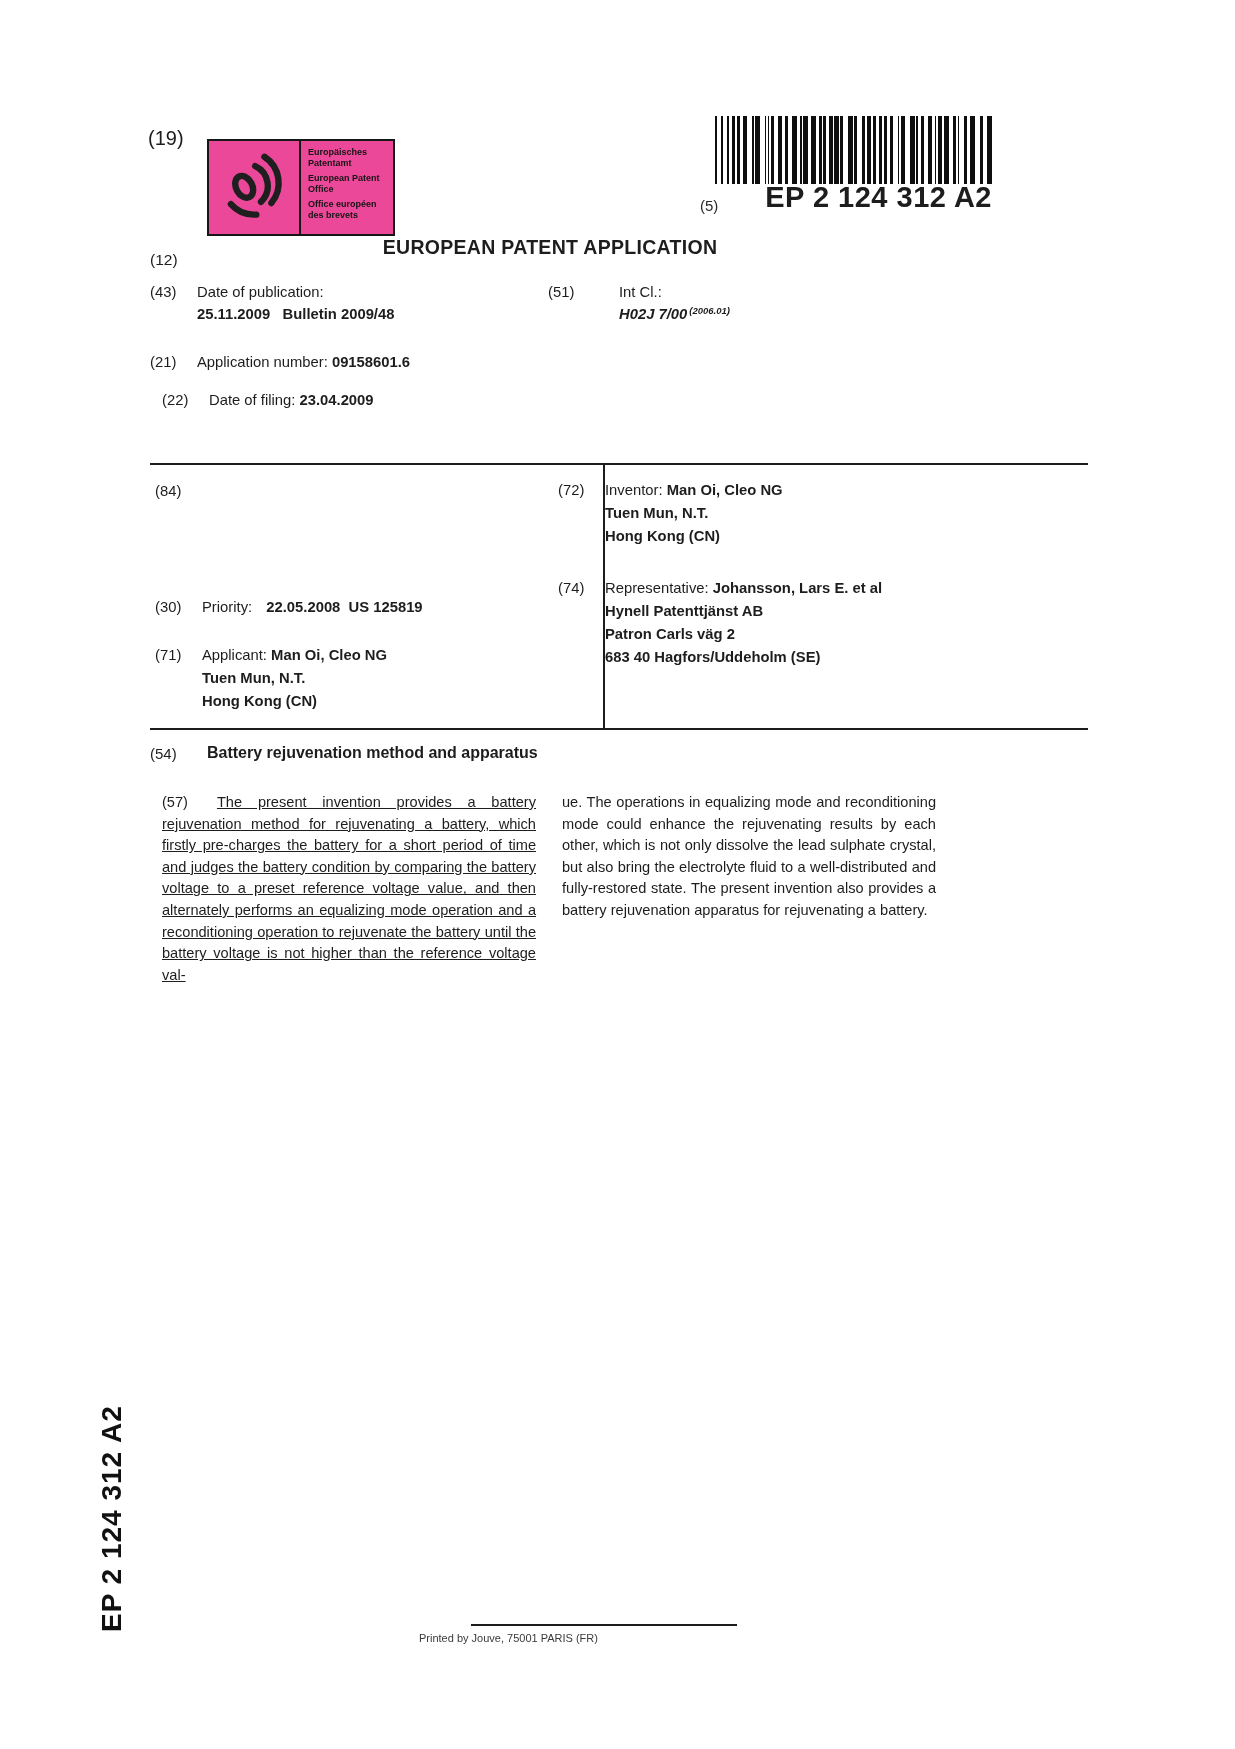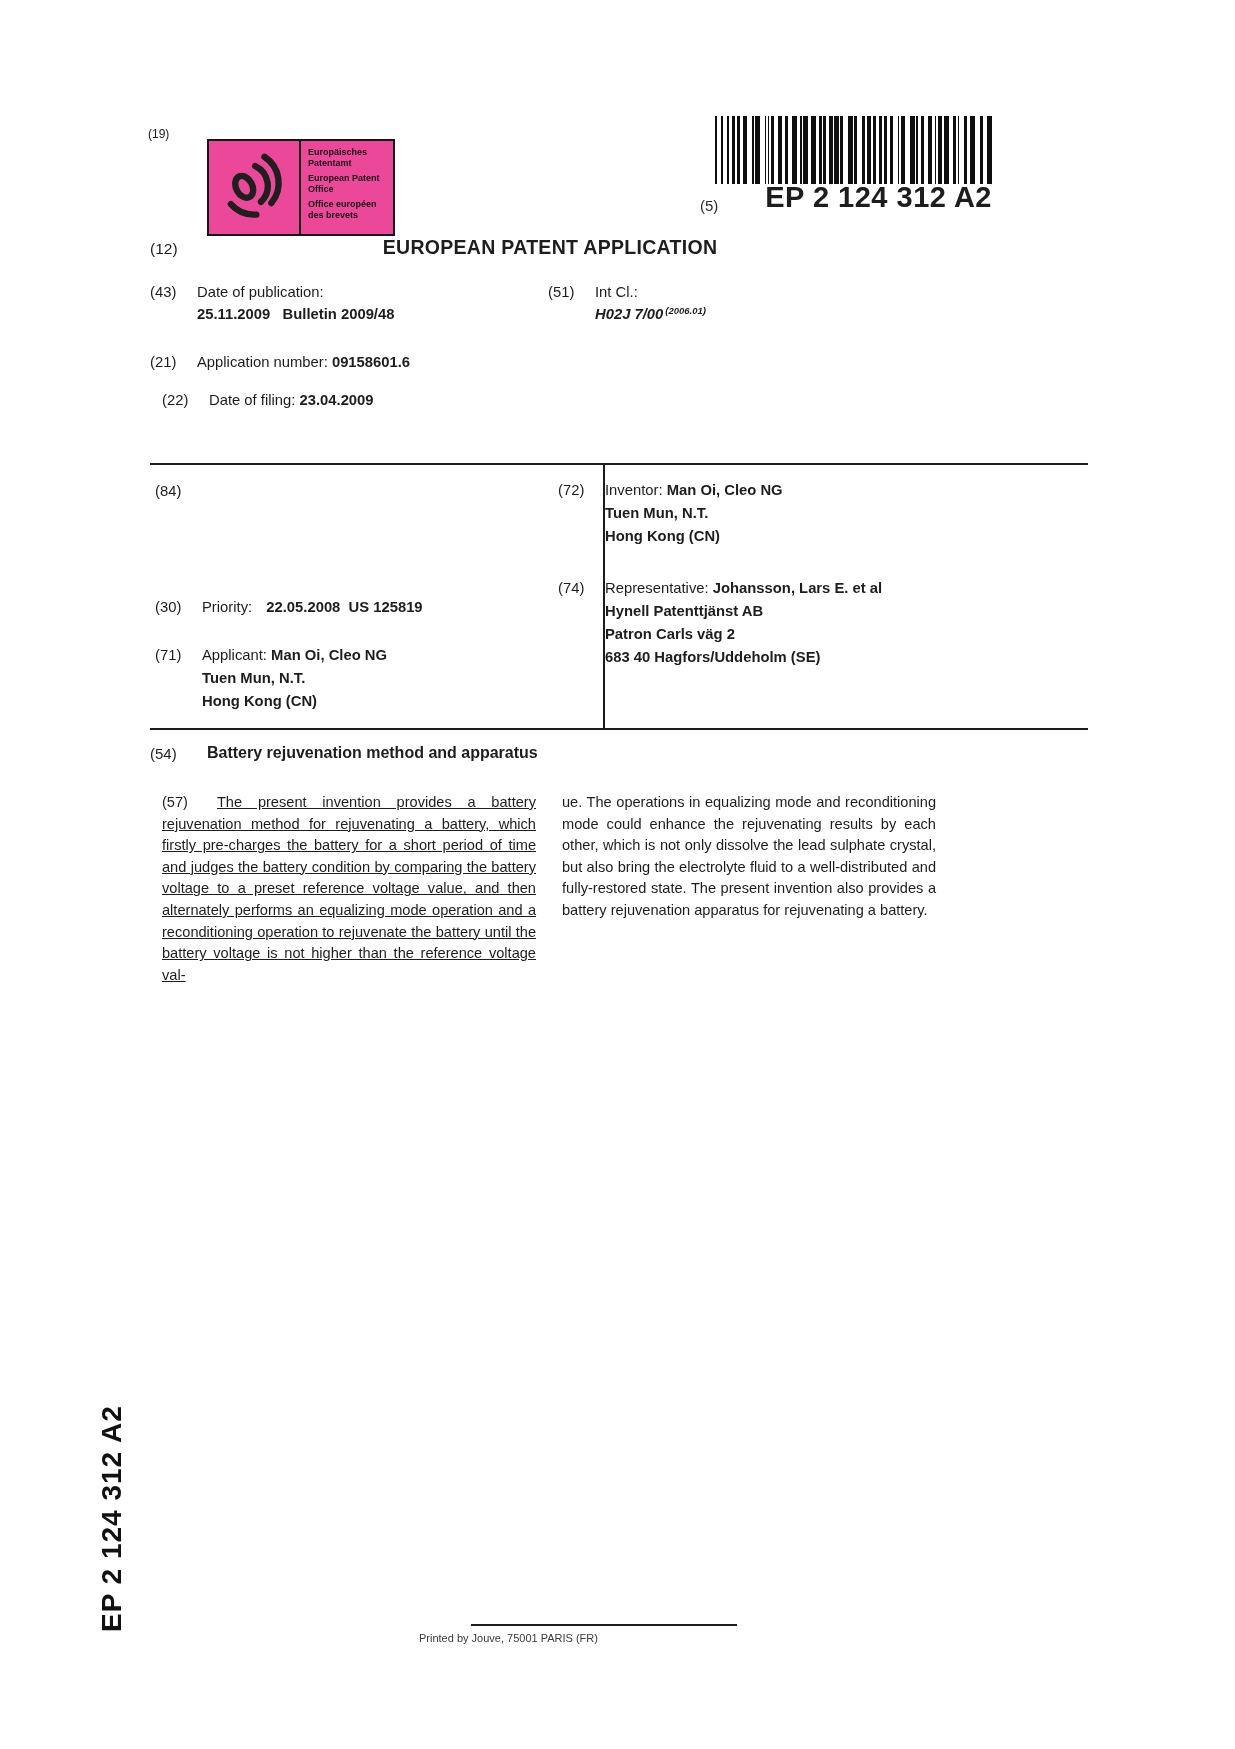--- a/index.html
+++ b/index.html
@@ -9,38 +9,38 @@
     -webkit-font-smoothing:antialiased;
   }
   .pos{position:absolute;}
   .b{font-weight:bold;}
   .i{font-style:italic;}
   .pre{white-space:pre;}
   .hr{position:absolute;height:2px;background:#1c1c1c;}
   .vr{position:absolute;width:2px;background:#1c1c1c;}
 
   
-  .kind-label{left:148px;top:127px;font-size:12px;}
+  .kind-label{left:148px;top:127px;font-size:20px;}
   .logo-box{
     left:207px;top:139px;width:188px;height:97px;
     border:2px solid #161616;box-sizing:border-box;display:flex;background:#ec4899;
   }
   .logo-left{width:90px;flex:none;display:flex;align-items:center;justify-content:center;}
   .logo-right{
     flex:1;border-left:2px solid #161616;padding:6px 2px 0 7px;
     font-size:9px;font-weight:bold;line-height:10.5px;color:#141414;
   }
   .logo-name{margin-bottom:5px;width:82px;}
   .barcode{left:715px;top:116px;width:278px;height:68px;display:flex;align-items:stretch;}
   .barcode div{flex:none;height:100%;}
   .pub-ref-label{left:700px;top:197px;font-size:15px;color:#2a2a2a;}
   .pub-number{left:752px;top:181px;width:240px;text-align:right;font-size:29px;font-weight:bold;letter-spacing:.5px;}
 
   
-  .doc-kind-label{left:150px;top:240px;font-size:15.5px;}
+  .doc-kind-label{left:150px;top:251px;font-size:15.5px;}
   .doc-kind{left:150px;top:236px;width:800px;text-align:center;font-size:19.5px;font-weight:bold;letter-spacing:.3px;}
 
   
   .field{position:absolute;display:flex;font-size:14.8px;line-height:22px;}
   .num{display:inline-block;width:47px;flex:none;}
   .lh24{line-height:24px;}
   .lh23{line-height:23px;}
   .supv{font-size:9.5px;font-weight:bold;font-style:italic;position:relative;top:-5px;margin-left:2px;}
 
   
@@ -188,21 +188,21 @@
 <div class="pos doc-kind">EUROPEAN PATENT APPLICATION</div>
 
 <div class="field" style="left:150px;top:281px;">
   <span class="num">(43)</span>
   <span>
     <span>Date of publication:</span><br>
     <span class="b pre">25.11.2009   Bulletin 2009/48</span>
   </span>
 </div>
 
-<div class="field" style="left:548px;top:281px;">
+<div class="field" style="left:548px;top:281px;gap:24px;">
   <span class="num">(51)</span>
   <span>
     <span>Int Cl.:</span><br>
     <span class="b i">H02J 7/00</span><span class="supv">(2006.01)</span>
   </span>
 </div>
 
 <div class="field" style="left:150px;top:351px;">
   <span class="num">(21)</span>
   <span>

